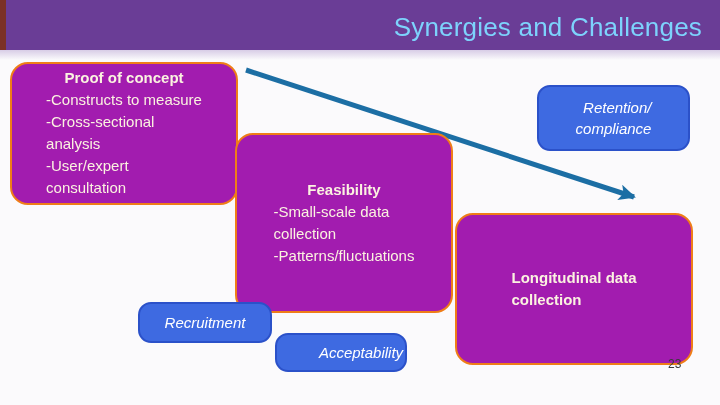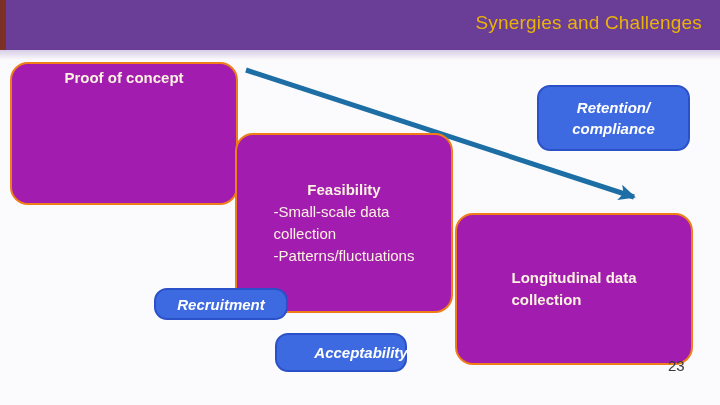--- a/index.html
+++ b/index.html
@@ -10,50 +10,50 @@
     overflow:hidden;
     font-family:"Liberation Sans", sans-serif;
   }
   
   .header{position:absolute;left:0;top:0;width:720px;height:50px;background:#6A3D96;}
   .header-accent{position:absolute;left:0;top:0;width:6px;height:50px;background:#7B3126;}
   .header-shadow{position:absolute;left:0;top:50px;width:720px;height:10px;
     background:linear-gradient(to bottom, rgba(150,120,190,0.35), rgba(150,120,190,0));}
   .slide-title{
     position:absolute;right:18px;top:12px;
-    color:#eab308;font-size:19px;letter-spacing:0.2px;
+    color:#7dd3fc;font-size:26px;letter-spacing:0.2px;
   }
   
   .obox{
     position:absolute;background:#a21caf;border:2px solid #EF7D18;
     border-radius:18px;box-sizing:border-box;
     color:#FBF2E0;font-size:15px;line-height:22px;text-align:left;
     display:flex;flex-direction:column;align-items:center;justify-content:center;
   }
   .bbox{
     position:absolute;background:#3E6AE1;border:2px solid #2B51C9;
     border-radius:13px;box-sizing:border-box;
-    color:#FFFFFF;font-size:15px;line-height:23px;text-align:center;
-    font-style:italic;font-weight:700;
+    color:#FFFFFF;font-size:15px;line-height:23px;text-align:right;
+    font-style:italic;font-weight:400;
     display:flex;align-items:center;justify-content:center;
   }
   .prewrap{white-space:pre-line;}
   .obox .box-title{font-weight:700;}
   
   .proof{left:10px;top:62px;width:228px;height:143px;justify-content:flex-start;padding-top:3px;}
   .identification{left:20px;top:217px;width:128px;height:74px;}
   .feasibility{left:235px;top:133px;width:218px;height:180px;}
-  .recruitment{left:138px;top:288px;width:134px;height:32px;margin-left:16px;}
+  .recruitment{left:138px;top:302px;width:134px;height:41px;}
   .acceptability{left:275px;top:333px;width:132px;height:39px;padding-left:40px;}
   .retention{left:537px;top:85px;width:153px;height:66px;line-height:21px;}
   .longitudinal{left:455px;top:213px;width:238px;height:152px;gap:22px;}
   
   .arrow-svg{position:absolute;left:0;top:0;width:720px;height:405px;pointer-events:none;}
   
-  .page-number{position:absolute;left:668px;top:357px;font-size:15px;color:#3A3A3A;z-index:5;}
+  .page-number{position:absolute;left:668px;top:357px;font-size:12px;color:#3A3A3A;z-index:5;}
   .logo{position:absolute;left:633px;top:366px;width:66px;text-align:center;line-height:1;z-index:4;}
   .logo-name{font-size:13px;color:#5E7A90;letter-spacing:0.2px;}
   .logo-name .logo-d{font-size:16px;font-weight:700;color:#2F8C74;font-style:italic;}
   .logo-sub1{font-size:7px;color:#9E8287;letter-spacing:1px;margin-top:2px;}
   .logo-sub2{font-size:7px;color:#76938B;letter-spacing:0.6px;margin-top:1px;}
 </style>
 </head>
 <body>
 
 <div class="stage">
@@ -68,20 +68,25 @@
     <defs>
       <marker id="ah" markerUnits="userSpaceOnUse" markerWidth="20" markerHeight="18" refX="15" refY="8" orient="auto">
         <path d="M0,0 L17,8 L0,16 L4,8 z" fill="#1C6EA4"></path>
       </marker>
     </defs>
     <line x1="246" y1="70" x2="634" y2="197" stroke="#1C6EA4" stroke-width="5" marker-end="url(#ah)"></line>
   </svg>
 
   <div class="obox proof">
     <div class="box-title">Proof of concept</div>
+    <div class="prewrap">-Constructs to measure
+-Cross-sectional
+analysis
+-User/expert
+consultation</div>
   </div>
 
   <div class="obox feasibility">
     <div class="box-title">Feasibility</div>
     <div class="prewrap">-Small-scale data
 collection
 -Patterns/fluctuations</div>
   </div>
 
   <div class="obox longitudinal">

